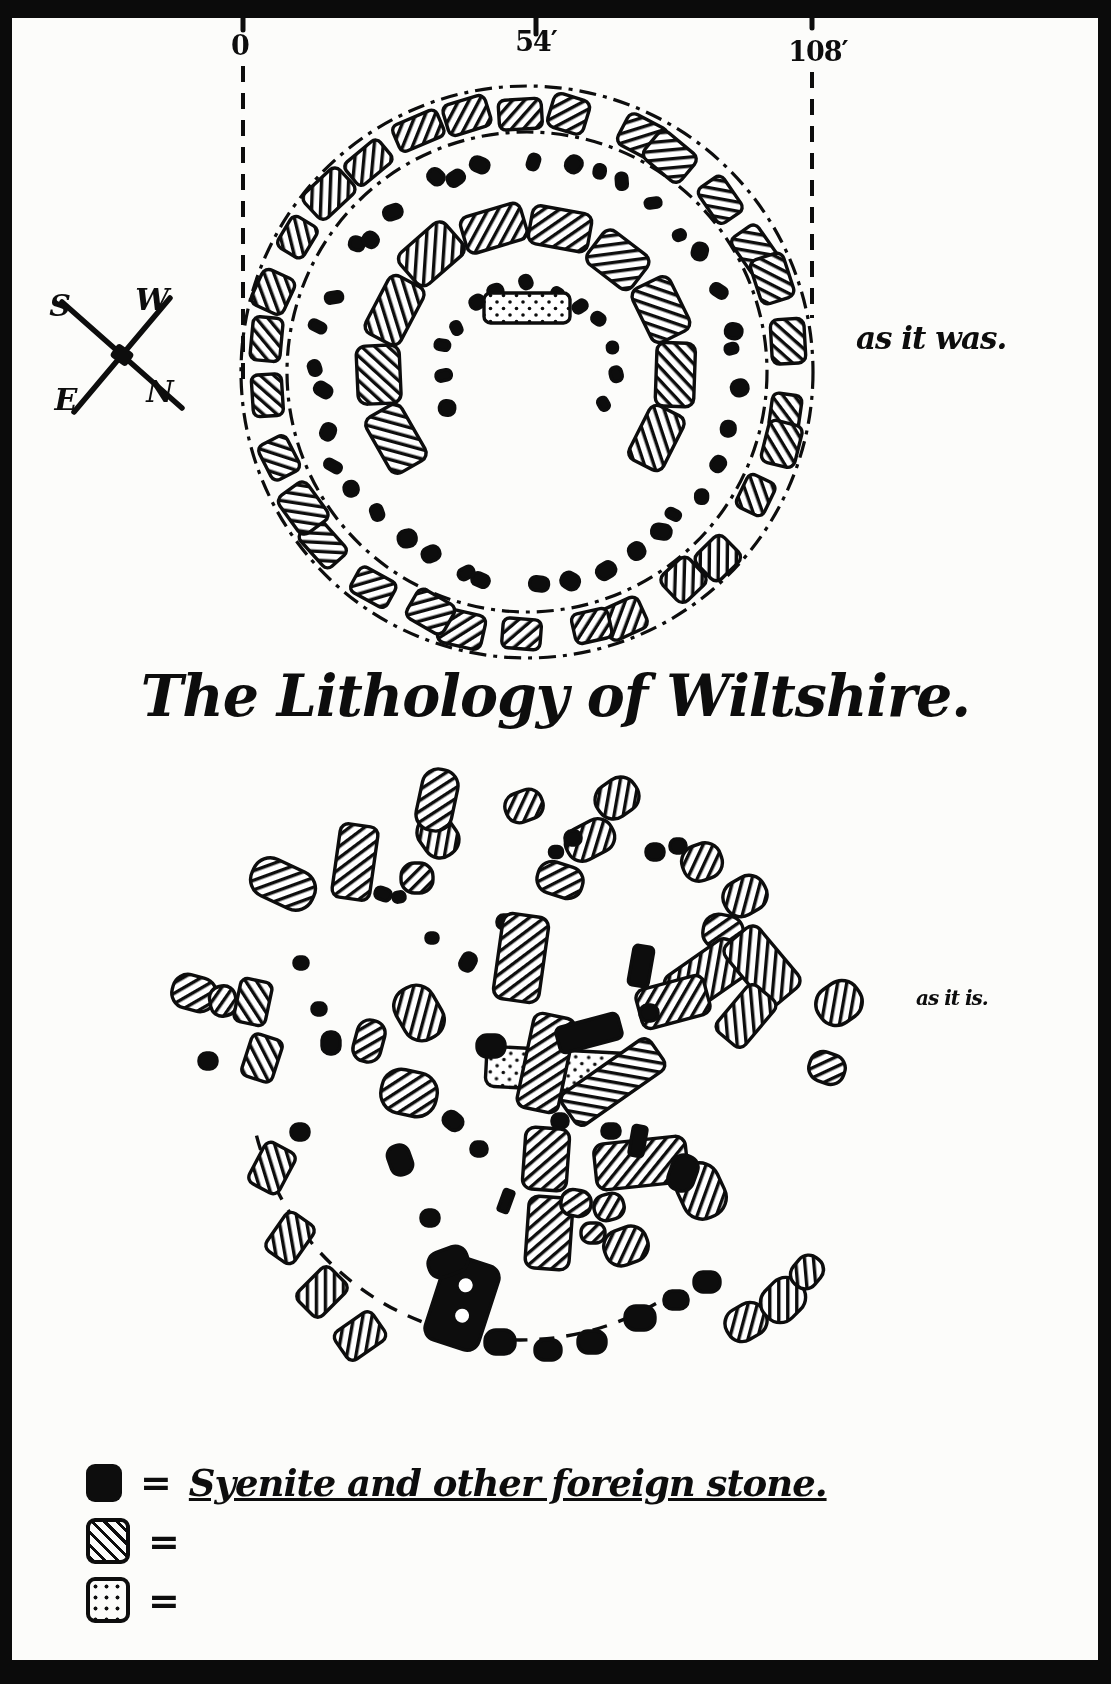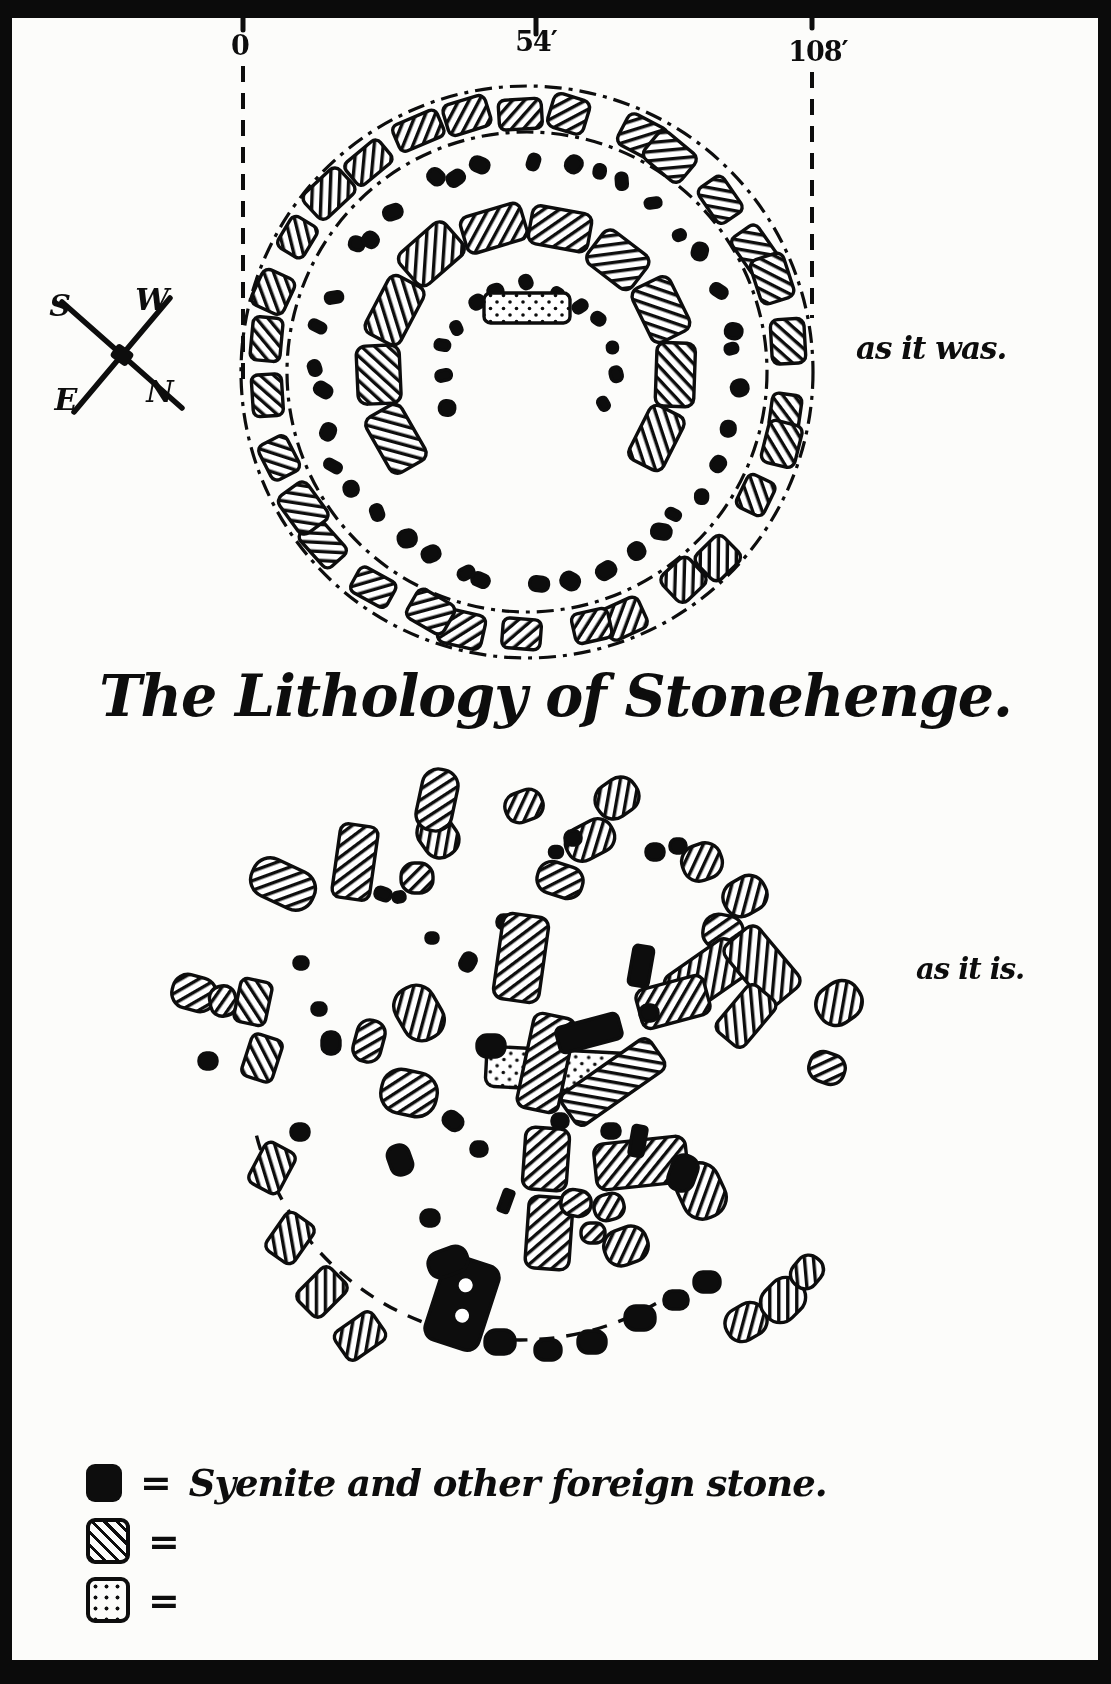--- a/index.html
+++ b/index.html
@@ -5,34 +5,34 @@
   html,body{margin:0;padding:0;background:#666;}
   .page{position:relative;width:1111px;height:1684px;background:#fcfcfa;overflow:hidden;
         font-family:"DejaVu Serif",serif;color:#0d0d0d;}
   .frame{position:absolute;inset:0;border-style:solid;border-color:#0b0b0b;
          border-width:18px 13px 24px 12px;pointer-events:none;z-index:6;}
   svg.plan{position:absolute;left:0;top:0;z-index:2;}
   .handtext{font-style:italic;font-weight:700;letter-spacing:-1px;}
   .title{position:absolute;left:50%;transform:translateX(-50%);top:662px;font-size:57px;
          white-space:nowrap;z-index:3;}
   .caption{position:absolute;font-size:31px;z-index:3;}
-  #cap-was{left:856px;top:330px;}
-  #cap-is{left:916px;top:952px;font-size:29px;}
+  #cap-was{left:856px;top:320px;}
+  #cap-is{left:916px;top:986px;font-size:20px;}
   .scale-label{position:absolute;transform:translateX(-50%);font-size:27px;font-weight:700;
                font-style:normal;z-index:3;}
   .legend{position:absolute;left:86px;top:1460px;display:flex;flex-direction:column;gap:13px;z-index:3;}
   .legend-row{display:flex;align-items:center;gap:18px;}
   .swatch{width:36px;height:38px;border-radius:9px;flex:0 0 auto;}
   .swatch.syenite{background:#0d0d0d;}
   .swatch.sarsen{border:4px solid #0d0d0d;
       background:repeating-linear-gradient(45deg,#0d0d0d 0 3px,transparent 3px 9px);}
   .swatch.sandstone{border:4px solid #0d0d0d;
       background-image:radial-gradient(#0d0d0d 1.7px,transparent 2.3px);background-size:11px 11px;}
   .legend .eq{font-size:38px;font-weight:700;font-style:italic;}
-  .legend .ltext{font-size:37px;white-space:nowrap;}
+  .legend .ltext{font-size:37px;white-space:nowrap;text-decoration:underline;}
 </style>
 </head>
 <body>
 
 <div class="page">
   <div class="frame"></div>
 
   <svg class="plan" id="plan-svg" width="1111" height="1684" viewBox="0 0 1111 1684">
       <defs>
         <pattern id="hatch" width="9" height="9" patternUnits="userSpaceOnUse" patternTransform="rotate(45)">
@@ -591,21 +591,21 @@
       </g>
     </svg>
 
   <div class="scale-label handtext" id="sl0" style="left: 240px; top: 30px;">0</div>
   <div class="scale-label handtext" id="sl1" style="left: 536px; top: 26px;">54′</div>
   <div class="scale-label handtext" id="sl2" style="left: 818px; top: 36px; text-align: right;">108′</div>
 
   <div class="caption handtext" id="cap-was">as it was.</div>
   <div class="caption handtext" id="cap-is">as it is.</div>
 
-  <div class="title handtext">The Lithology of Stonehenge.</div>
+  <div class="title handtext">The Lithology of Wiltshire.</div>
 
   <div class="legend">
     <div class="legend-row">
       <span class="swatch syenite"></span>
       <span class="eq handtext">=</span>
       <span class="ltext handtext">Syenite and other foreign stone.</span>
     </div>
     <div class="legend-row">
       <span class="swatch sarsen"></span>
       <span class="eq handtext">=</span>

